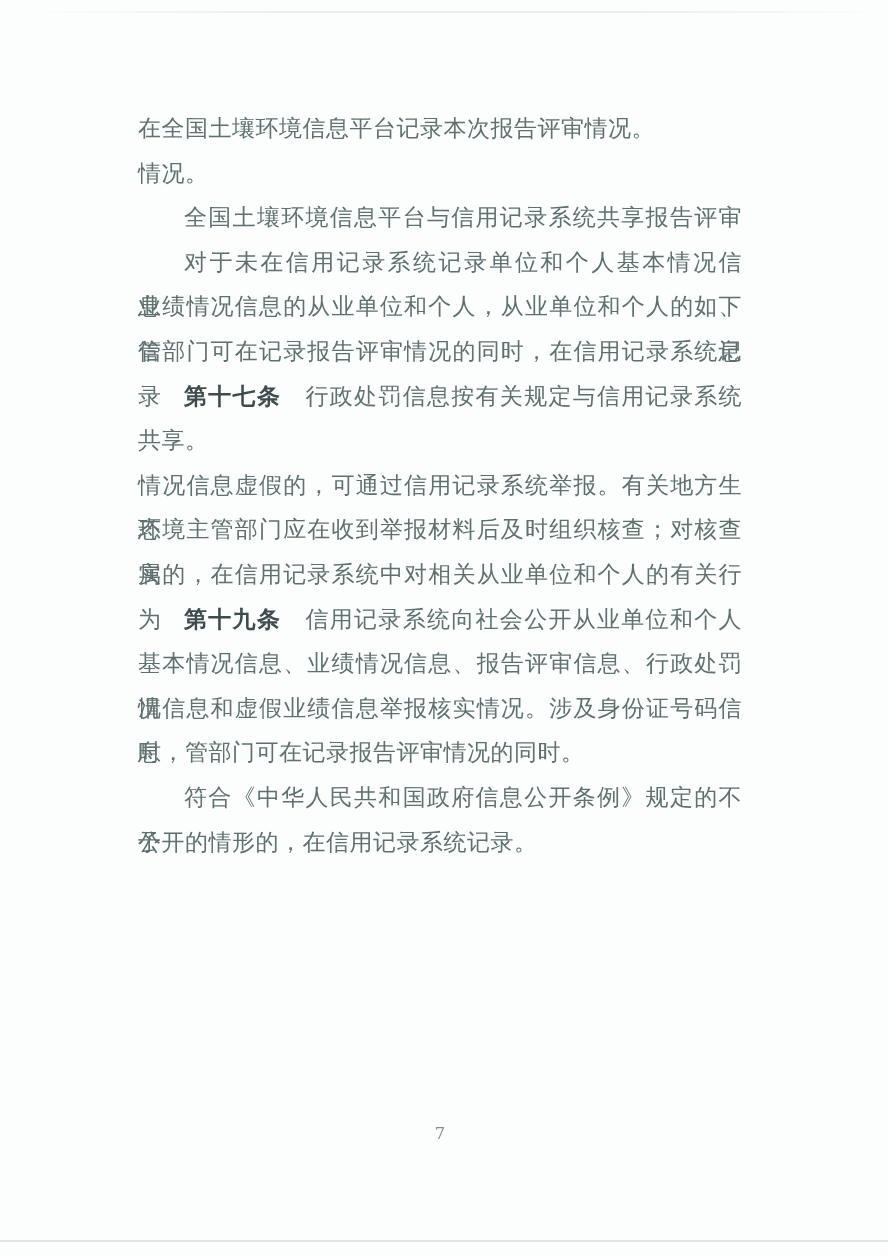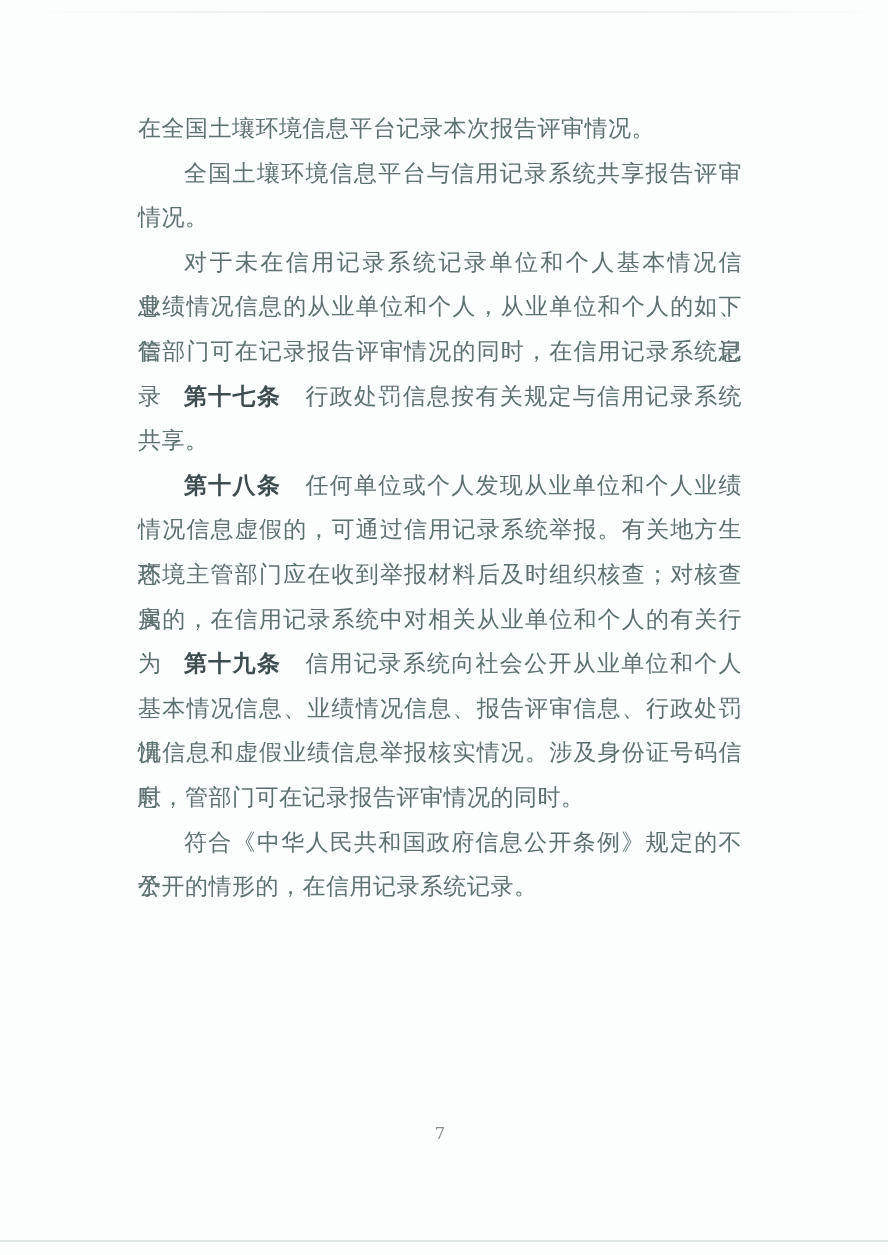--- a/index.html
+++ b/index.html
@@ -76,28 +76,27 @@
 </style>
 </head>
 <body>
 
 <div class="page">
   <div class="scan-line-top"></div>
 
   <div class="text-block">
 
   <div class="line">在全国土壤环境信息平台记录本次报告评审情况。</div>
+      <div class="line">情况。</div>
       <div class="line indent justify">全国土壤环境信息平台与信用记录系统共享报告评审</div>
-      <div class="line">情况。</div>
       <div class="line indent justify">对于未在信用记录系统记录单位和个人基本情况信息、</div>
       <div class="line justify">业绩情况信息的从业单位和个人，从业单位和个人的如下信息</div>
       <div class="line justify">管部门可在记录报告评审情况的同时，在信用记录系统记录</div>
       <div class="line indent justify"><b>第十七条</b>　行政处罚信息按有关规定与信用记录系统</div>
       <div class="line">共享。</div>
-      <div class="line indent justify"><b>第十八条</b>　任何单位或个人发现从业单位和个人业绩</div>
       <div class="line justify">情况信息虚假的，可通过信用记录系统举报。有关地方生态</div>
       <div class="line justify">环境主管部门应在收到举报材料后及时组织核查；对核查属</div>
       <div class="line justify">实的，在信用记录系统中对相关从业单位和个人的有关行为</div>
       <div class="line indent justify"><b>第十九条</b>　信用记录系统向社会公开从业单位和个人</div>
       <div class="line justify">基本情况信息、业绩情况信息、报告评审信息、行政处罚情</div>
       <div class="line justify">况信息和虚假业绩信息举报核实情况。涉及身份证号码信息</div>
       <div class="line">时，管部门可在记录报告评审情况的同时。</div>
       <div class="line indent justify">符合《中华人民共和国政府信息公开条例》规定的不予</div>
       <div class="line">公开的情形的，在信用记录系统记录。</div>
     </div>

